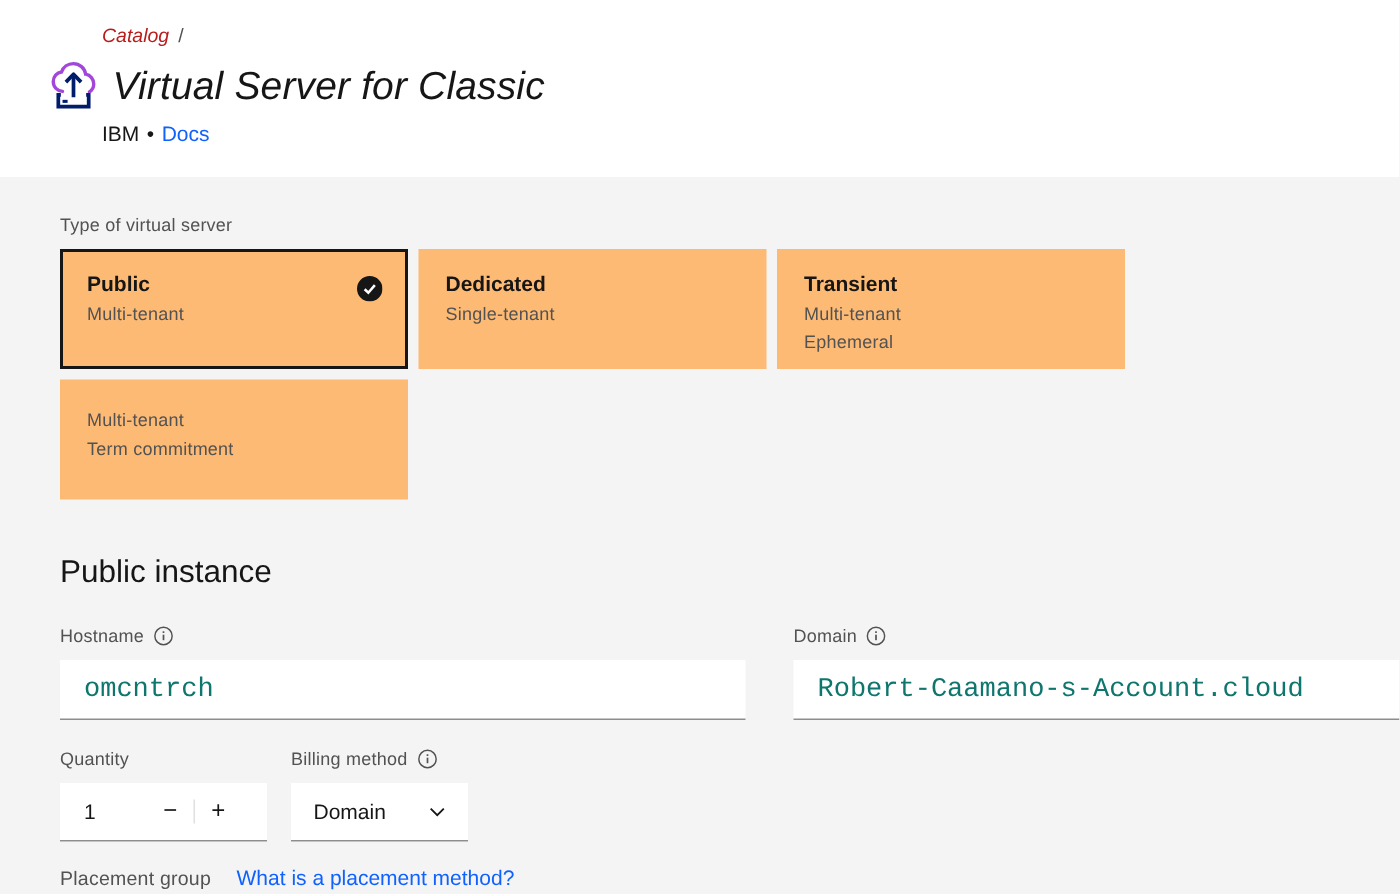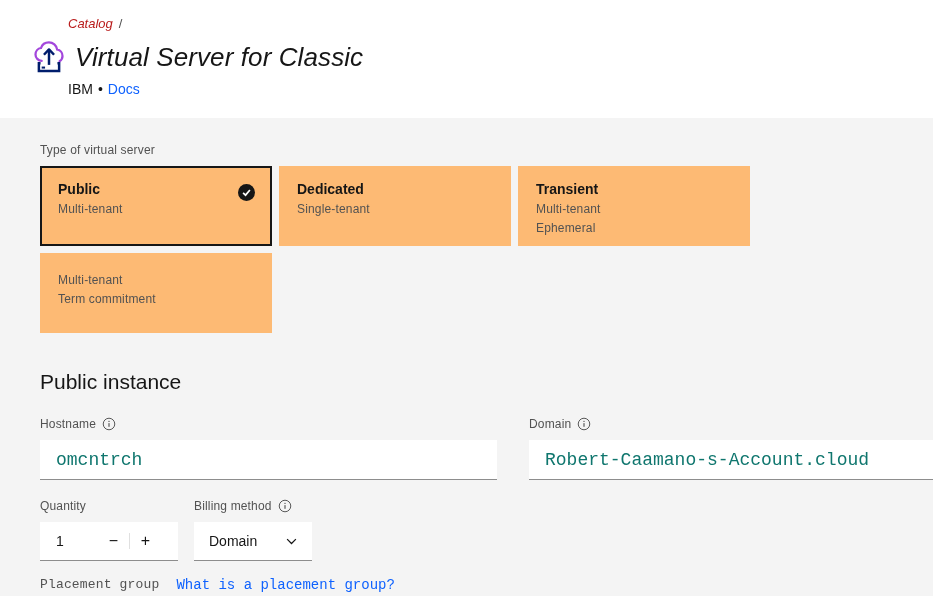--- a/index.html
+++ b/index.html
@@ -155,21 +155,21 @@
     align-items: center;
     justify-content: space-between;
     height: 39px;
     background: #ffffff;
     border-bottom: 1px solid #8d8d8d;
     padding: 0 15px;
     cursor: pointer;
   }
   .select-box .select-value { font-size: 14px; color: #161616; }
 
-  .row-c { margin-top: 16px; align-items: flex-start; font-family: Liberation Mono, monospace; }
+  .row-c { margin-top: 16px; align-items: center; }
   .placement-label { font-size: 13px; color: #525252; letter-spacing: 0.16px; }
   .placement-link { font-size: 14px; color: #0f62fe; margin-left: 17px; }
 
   .info-icon { width: 14px; height: 14px; display: block; }
 </style>
 </head>
 <body>
 
 <header class="page-header">
   <nav class="breadcrumb">
@@ -275,16 +275,16 @@
         <span class="select-value">Domain</span>
         <svg width="11" height="7" viewBox="0 0 12 8">
           <path d="M1 1.3 L6 6.3 L11 1.3" fill="none" stroke="#161616" stroke-width="1.4"></path>
         </svg>
       </div>
     </div>
   </div>
 
   <div class="row row-c">
     <span class="placement-label">Placement group</span>
-    <a class="placement-link">What is a placement group?</a>
+    <a class="placement-link">What is a placement method?</a>
   </div>
 
 </main>
 
 </body></html>

